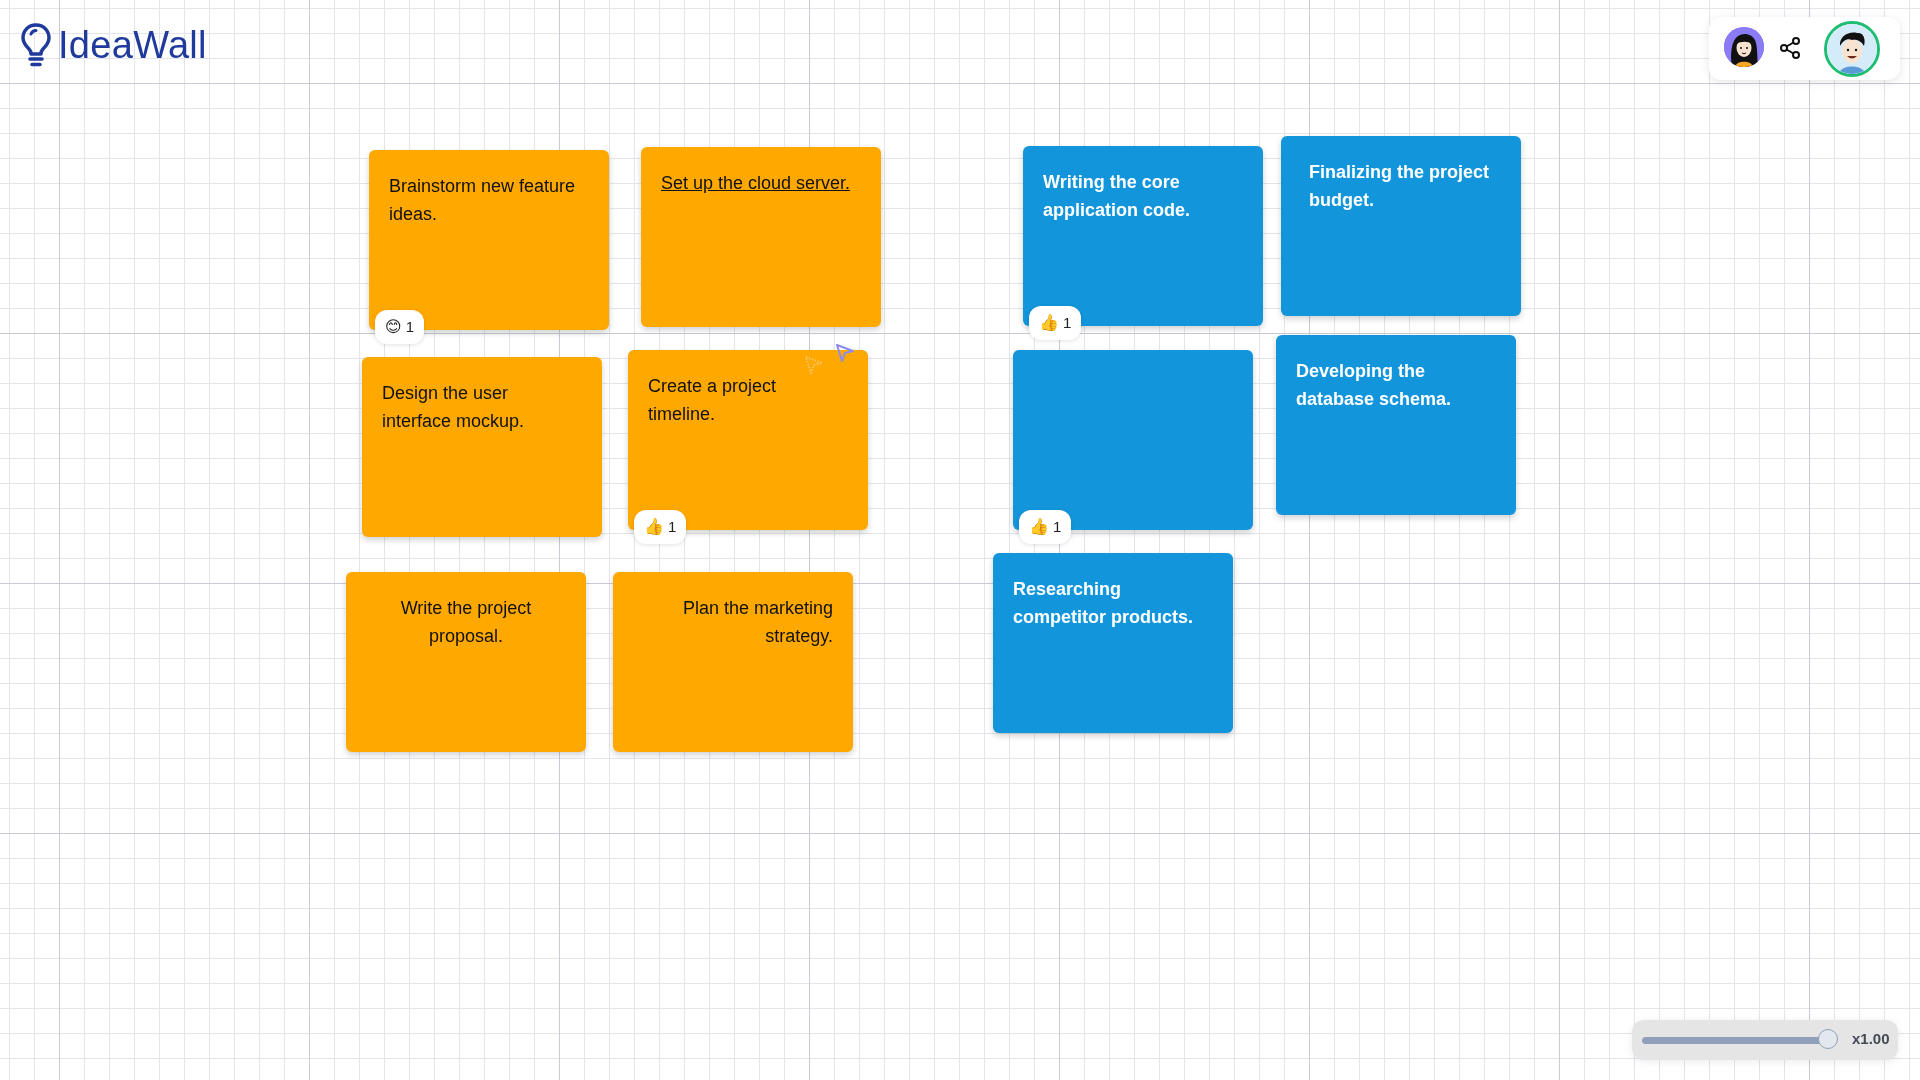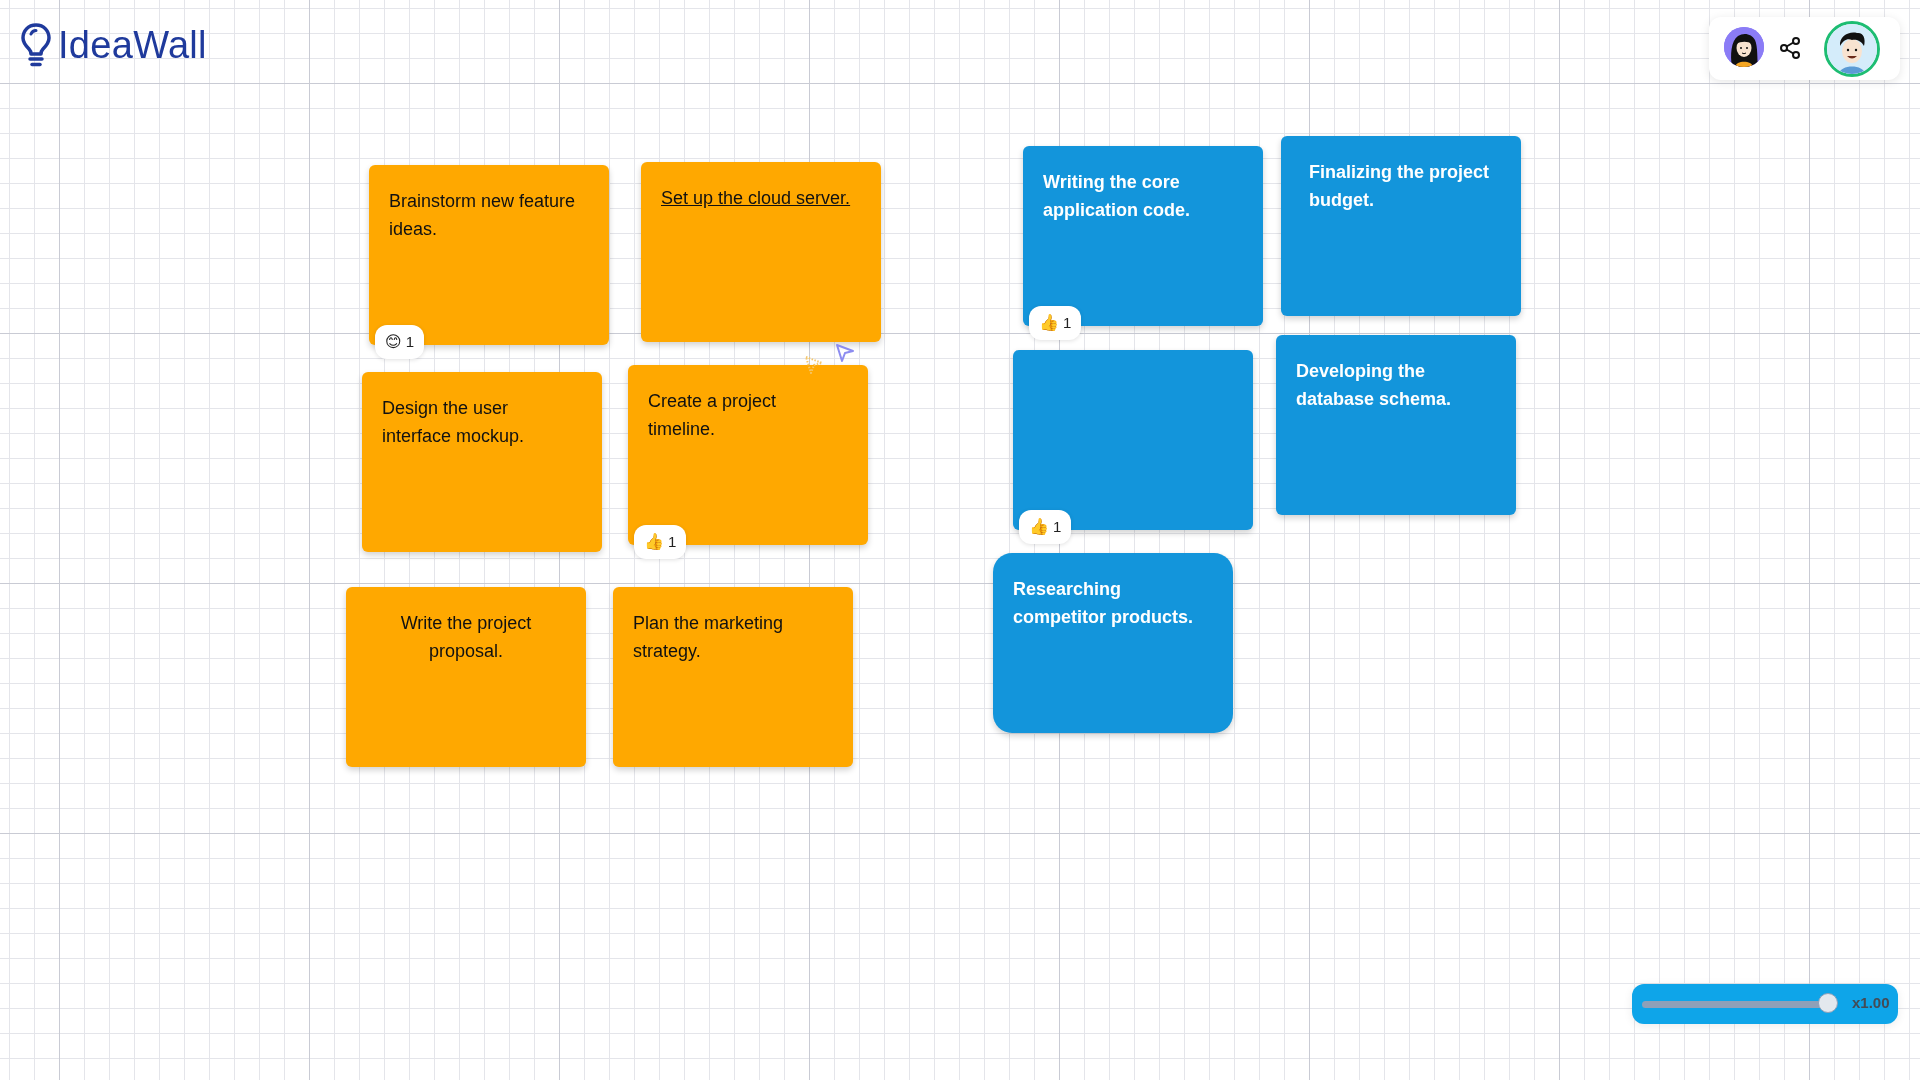--- a/index.html
+++ b/index.html
@@ -33,36 +33,36 @@
   .avatar-1 { left:15px; top:10px; width:40px; height:40px; background:#8b7cf6; }
   .avatar-2 { left:115px; top:4px; width:50px; height:50px; background:#d4ecfa; border:3px solid #1dbd72; box-shadow: inset 0 0 0 2px #fff; }
   .share-btn { position:absolute; left:69px; top:19px; width:24px; height:24px; cursor:pointer; }
 
   .note {
     position:absolute; width:240px; height:180px; border-radius:6px;
     box-shadow:0 3px 6px rgba(0,0,0,0.18);
     box-sizing:border-box; padding:22px 20px;
     font-size:18px; line-height:28px; cursor:pointer;
   }
-  .note.orange { background:#ffa800; color:#111;margin-top:15px; }
+  .note.orange { background:#ffa800; color:#111; }
   .note.blue { background:#1395db; color:#fff; font-weight:600;margin-left:16px; }
   .note-text { display:block; }
 
   .reaction {
     position:absolute; left:6px; bottom:-14px; height:34px; padding:0 10px;
     background:#fff; border-radius:12px; box-shadow:0 1px 4px rgba(0,0,0,0.12);
     display:flex; align-items:center; gap:4px; font-size:15px; color:#222; font-weight:400;
   }
   .reaction-emoji { font-size:16px; }
 
   .cursor { position:absolute; width:20px; height:20px; }
 
   .zoom-panel {
-    position:absolute; left:1632px; top:984px; width:266px; height:40px;
-    background:#0ea5e9; border-radius:12px; box-shadow:0 2px 10px rgba(0,0,0,0.08);text-align:center;
+    position:absolute; left:1632px; top:1020px; width:266px; height:40px;
+    background:#e5e5e5; border-radius:12px; box-shadow:0 2px 10px rgba(0,0,0,0.08);text-align:center;
   }
   .zoom-track {
     position:absolute; left:10px; top:17px; width:188px; height:7px;
     background:#8fa0b8; border-radius:4px; cursor:pointer;
   }
   .zoom-thumb {
     position:absolute; left:186px; top:9px; width:20px; height:20px; border-radius:50%;
     background:#e3e8ee; border:1.5px solid #8fa0b8; box-sizing:border-box; cursor:grab;
   }
   .zoom-label {
@@ -134,21 +134,21 @@
     <div class="note orange" style="left: 628px; top: 350px;">
       <span class="note-text">Create a project timeline.</span>
       <div class="reaction">
         <span class="reaction-emoji">👍</span>
         <span>1</span>
       </div>
     </div>
     <div class="note orange" style="left: 346px; top: 572px; text-align: center;">
       <span class="note-text">Write the project proposal.</span>
     </div>
-    <div class="note orange" style="left: 613px; top: 572px;">
+    <div class="note orange" style="left: 613px; top: 572px; text-align: right;">
       <span class="note-text">Plan the marketing strategy.</span>
     </div>
     <div class="note blue" style="left: 1007px; top: 146px;">
       <span class="note-text">Writing the core application code.</span>
       <div class="reaction">
         <span class="reaction-emoji">👍</span>
         <span>1</span>
       </div>
     </div>
     <div class="note blue" style="left: 1265px; top: 136px; padding-left: 28px;">
@@ -156,21 +156,21 @@
     </div>
     <div class="note blue" style="left: 997px; top: 350px;">
       <div class="reaction">
         <span class="reaction-emoji">👍</span>
         <span>1</span>
       </div>
     </div>
     <div class="note blue" style="left: 1260px; top: 335px;">
       <span class="note-text">Developing the database schema.</span>
     </div>
-    <div class="note blue" style="left: 977px; top: 553px; border-radius: 19px;">
+    <div class="note blue" style="left: 977px; top: 553px;">
       <span class="note-text">Researching competitor products.</span>
     </div>
   </div>
 
 <div class="zoom-panel">
   <div class="zoom-track"></div>
   <div class="zoom-thumb"></div>
   <span class="zoom-label">x1.00</span>
 </div>
 

